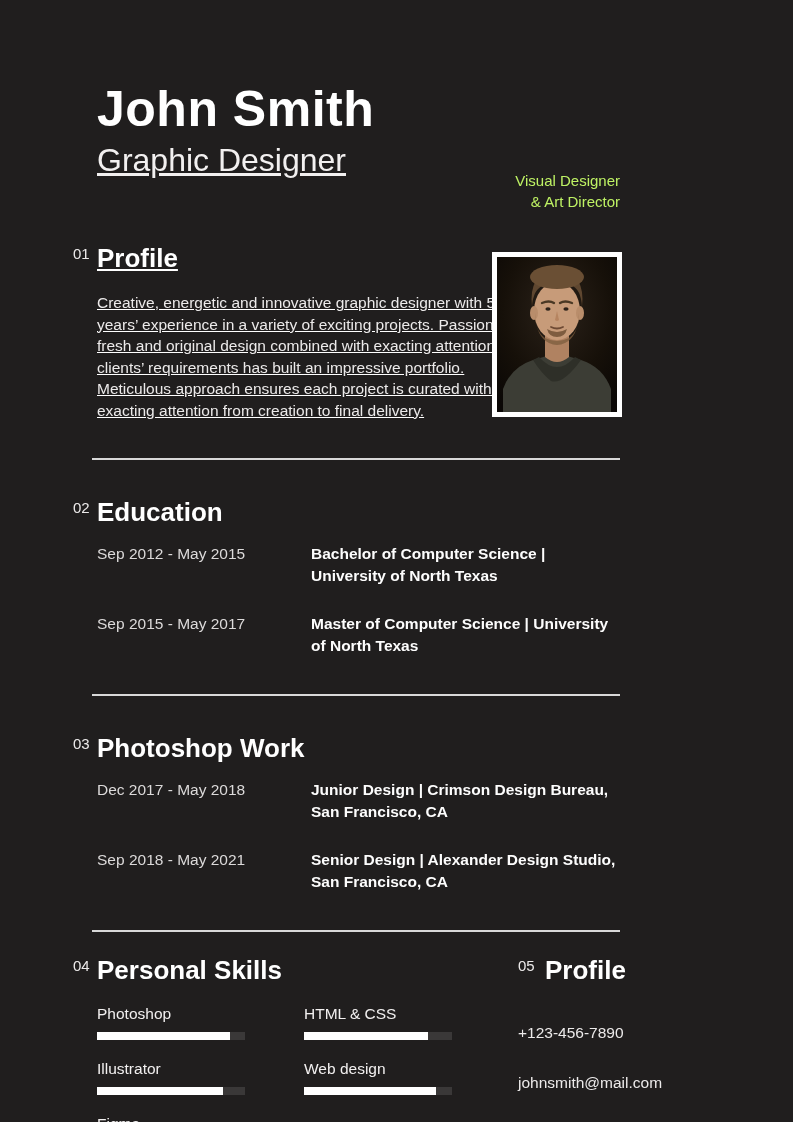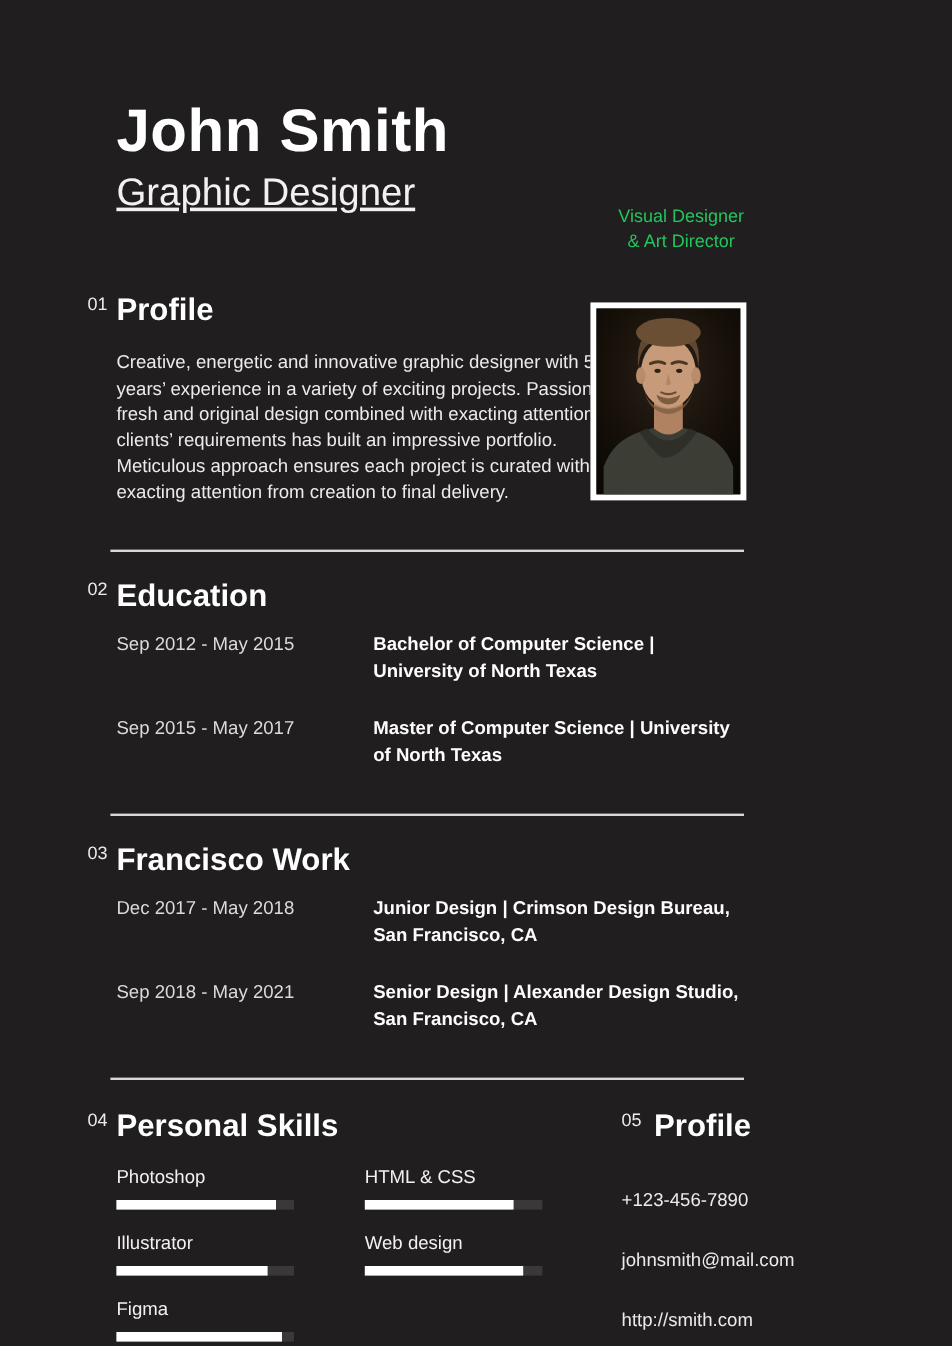--- a/index.html
+++ b/index.html
@@ -9,36 +9,36 @@
     font-family:"Liberation Sans", sans-serif;
     color:#ffffff;
     overflow:hidden;
   }
   .page{box-sizing:border-box;width:716px;height:1122px;padding:82px 96px 40px 97px;position:relative;}
 
   
   .hdr{position:relative;}
   .name{margin:0;font-size:50px;line-height:54px;font-weight:800;letter-spacing:.5px;color:#ffffff;}
   .job-title{margin:10px 0 0;font-size:32px;line-height:28px;font-weight:400;color:#f2f0f0;text-decoration:underline;}
-  .tagline{position:absolute;top:88px;right:0;text-align:center;font-size:15px;line-height:21px;color:#22c55e;}
+  .tagline{position:absolute;top:88px;right:0;text-align:right;font-size:15px;line-height:21px;color:#bef264;}
 
   
   .sec-head{position:relative;margin:0;font-size:26px;line-height:32px;font-weight:700;color:#ffffff;}
   .sec-num{position:absolute;left:-24px;top:-4px;font-size:15px;font-weight:400;color:#eceaea;}
 
   
-  .profile{margin-top:68px;position:relative;}
+  .profile{margin-top:68px;position:relative;text-decoration:underline;}
   .profile-text{margin:18px 0 0;width:442px;font-size:15.5px;line-height:21.5px;color:#eceaea;}
   .photo-frame{position:absolute;top:10px;right:-2px;width:120px;height:155px;border:5px solid #ffffff;background:#0c0907;}
   .photo-frame svg{display:block;}
 
   .divider{border:none;border-top:2px solid #d8d8d8;margin:37px 0 0 -5px;}
 
   
-  .tl-section{margin-top:20px;}
+  .tl-section{margin-top:36px;}
   .tl-rows{margin-top:15px;}
   .tl-row{display:flex;margin-bottom:26px;font-size:15.5px;line-height:22px;gap:44px;}
   .tl-dates{flex:0 0 170px;color:#dcdada;font-weight:400;}
   .tl-detail{font-weight:700;color:#fdfdfd;}
 
   
   .bottom{display:flex;margin-top:22px;}
   .skills-col{width:356px;flex:0 0 356px;}
   .contact-col{margin-left:65px;flex:1;}
   .contact-col .sec-head{padding-left:27px;}
@@ -129,21 +129,21 @@
         <span class="tl-detail">Master of Computer Science | University of North Texas</span>
       </div>
     </div>
   </section>
 
   <hr class="divider">
 
   <section class="tl-section">
     <h2 class="sec-head">
       <span class="sec-num">03</span>
-      <span>Francisco Work</span>
+      <span>Photoshop Work</span>
     </h2>
     <div class="tl-rows">
       <div class="tl-row">
         <span class="tl-dates">Dec 2017 - May 2018</span>
         <span class="tl-detail">Junior Design | Crimson Design Bureau, San Francisco, CA</span>
       </div>
       <div class="tl-row">
         <span class="tl-dates">Sep 2018 - May 2021</span>
         <span class="tl-detail">Senior Design | Alexander Design Studio, San Francisco, CA</span>
       </div>

